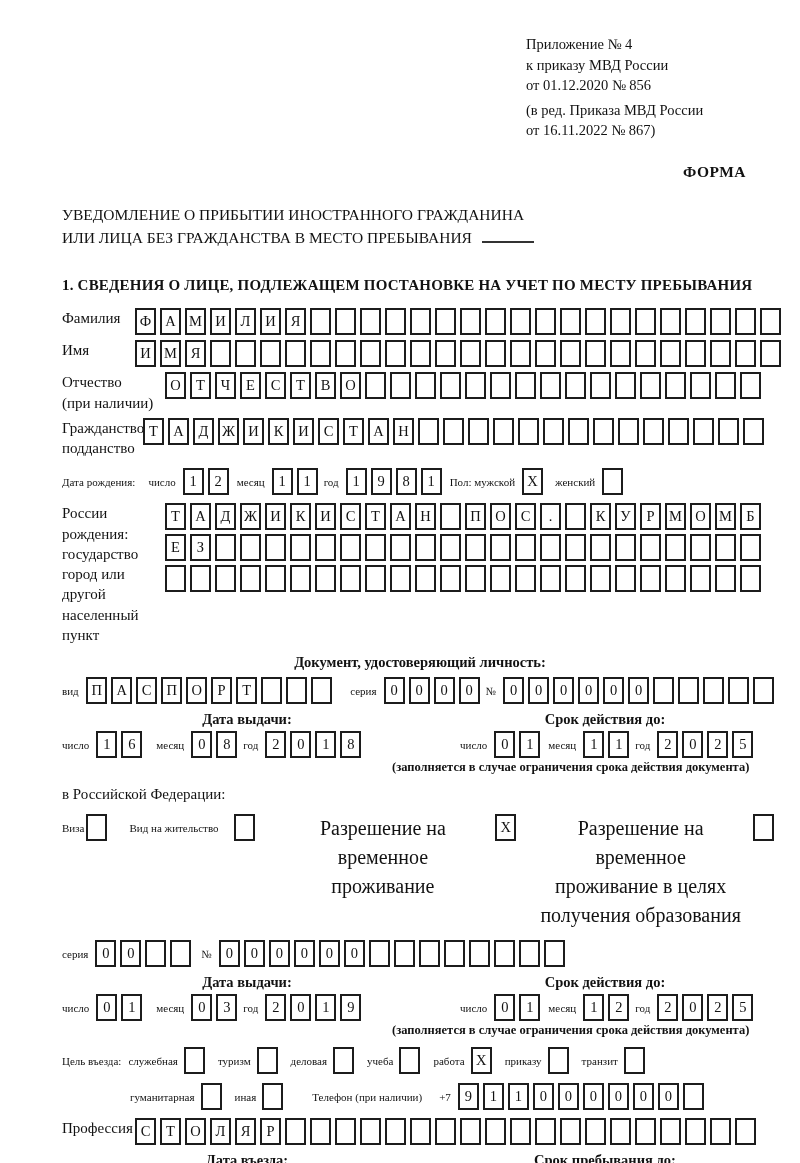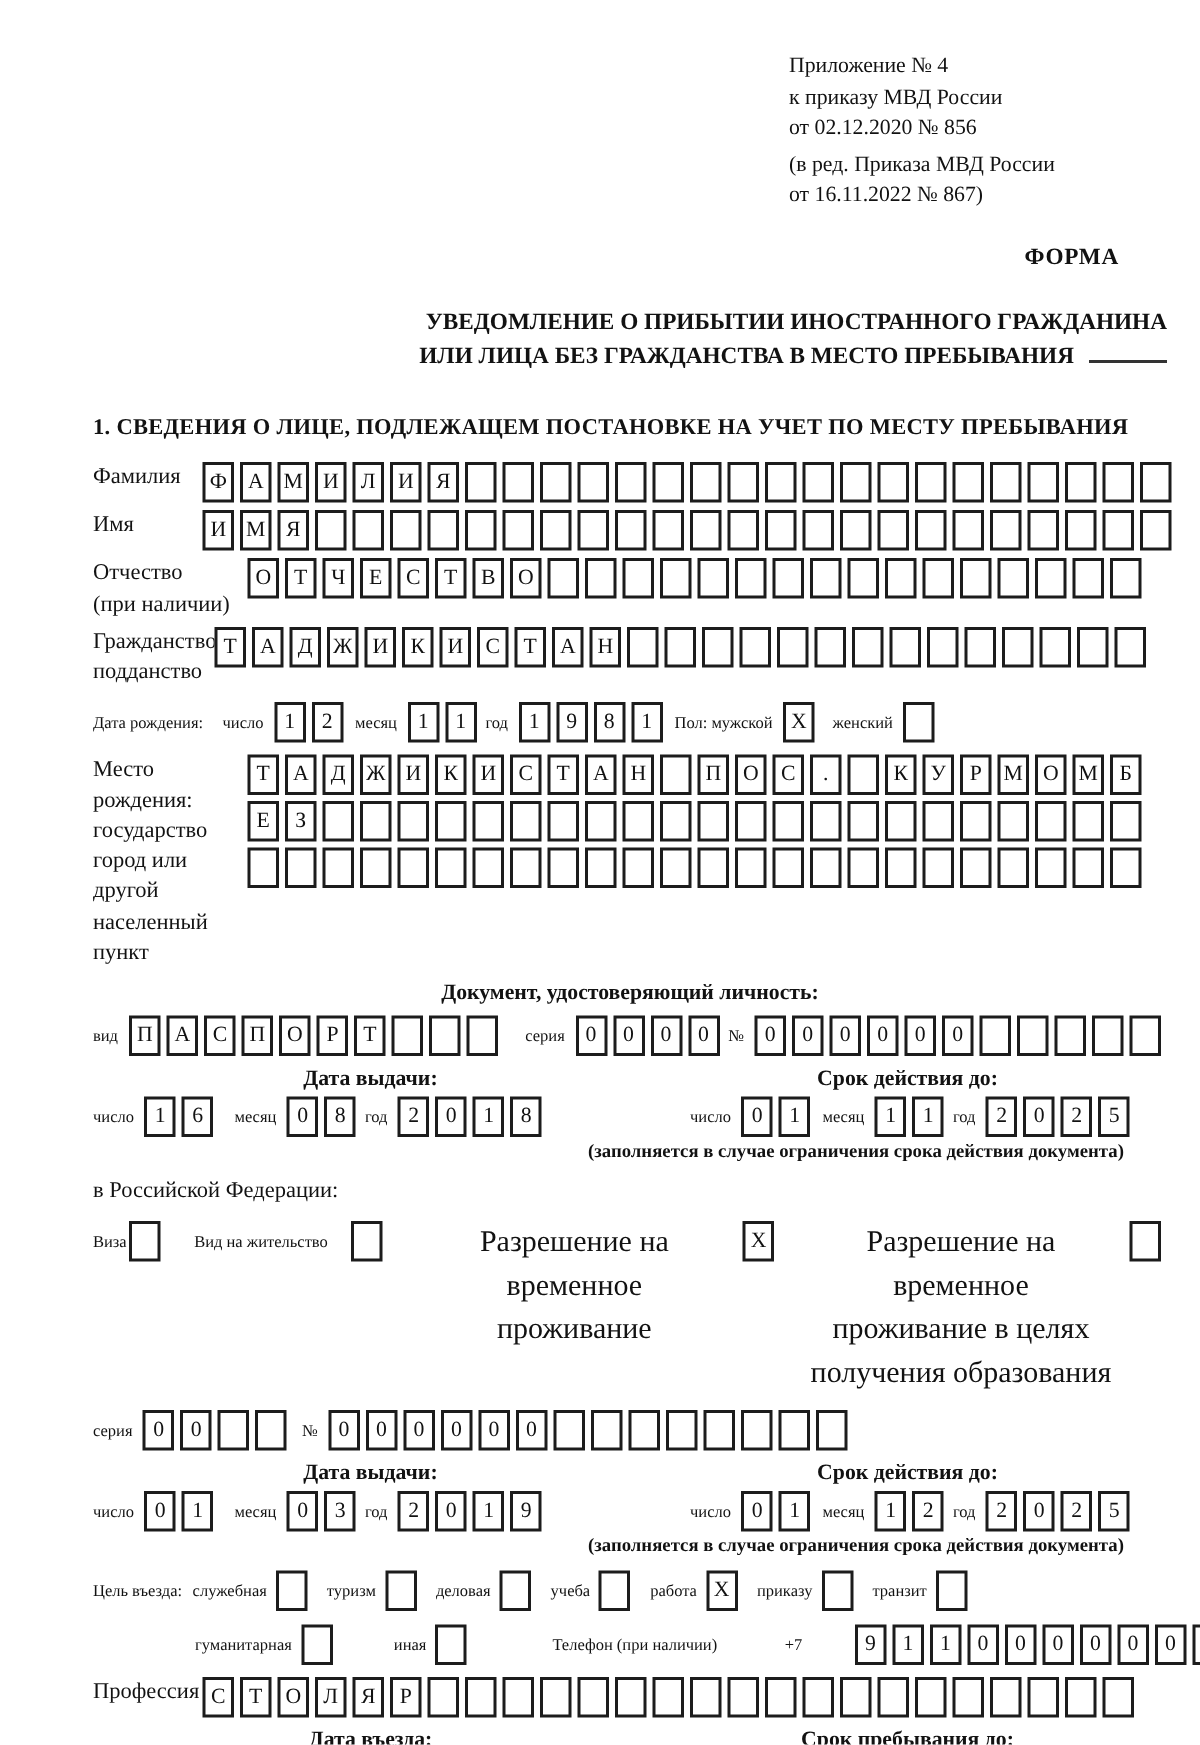--- a/index.html
+++ b/index.html
@@ -4,21 +4,21 @@
 <style>
   html,body{margin:0;padding:0;background:#fff;}
   body{width:800px;height:1163px;font-family:"Liberation Serif","DejaVu Serif",serif;color:#121212;}
   .page{box-sizing:border-box;width:800px;height:1163px;padding:34px 22px 0 62px;overflow:hidden;}
 
   
   .top-right{margin-left:auto;width:252px;font-size:14.5px;line-height:1.42;}
   .top-right .gap{height:4px;}
   .forma{font-weight:bold;font-size:15.5px;text-align:right;padding-right:32px;margin-top:22px;letter-spacing:.5px;}
 
-  .title{margin-top:22px;text-align:right;font-weight:bold;font-size:15.5px;line-height:1.5;}
+  .title{margin-top:22px;text-align:left;font-weight:normal;font-size:15.5px;line-height:1.5;}
   .title .uline{display:inline-block;width:52px;border-bottom:2px solid #333;margin-left:10px;height:13px;}
 
   .sec-heading{margin-top:28px;font-weight:bold;font-size:15px;letter-spacing:.2px;}
 
   
   .cellrow{display:flex;flex-wrap:nowrap;}
   .cell{display:inline-flex;align-items:center;justify-content:center;flex:none;
         width:17px;height:23px;border:2px solid #1c1c1c;margin-right:4px;
         font-size:14.5px;background:#fff;}
   .crow{display:flex;align-items:flex-start;margin-top:5px;}
@@ -54,21 +54,21 @@
   .purpose-row .pair .inline-lbl{margin-right:6px;}
 </style>
 </head>
 <body>
 
 <div class="page">
 
   <div class="top-right">
     <div>Приложение № 4</div>
     <div>к приказу МВД России</div>
-    <div>от 02.12.2020 № 856</div>
+    <div>от 01.12.2020 № 856</div>
     <div class="gap"></div>
     <div>(в ред. Приказа МВД России</div>
     <div>от 16.11.2022 № 867)</div>
   </div>
 
   <div class="forma">ФОРМА</div>
 
   <div class="title">
     <div>УВЕДОМЛЕНИЕ О ПРИБЫТИИ ИНОСТРАННОГО ГРАЖДАНИНА</div>
     <div><span>ИЛИ ЛИЦА БЕЗ ГРАЖДАНСТВА В МЕСТО ПРЕБЫВАНИЯ</span><span class="uline"></span></div>
@@ -231,21 +231,21 @@
         <span class="cell">X</span>
       </span>
     <span class="inline-lbl" style="margin-left:8px;">женский</span>
     <span class="cellrow">
         <span class="cell"></span>
       </span>
   </div>
 
   <div class="crow mt8">
     <div class="lbl lw103">
-      <div>Место рождения:</div>
+      <div>России рождения:</div>
       <div>государство</div>
       <div>город или другой</div>
       <div>населенный пункт</div>
     </div>
     <div class="stack3">
       <div class="cellrow">
           <span class="cell">Т</span>
           <span class="cell">А</span>
           <span class="cell">Д</span>
           <span class="cell">Ж</span>
@@ -566,21 +566,21 @@
         </span>
     </span>
     <span class="pair">
       <span class="inline-lbl">транзит</span>
       <span class="cellrow">
           <span class="cell"></span>
         </span>
     </span>
   </div>
 
-  <div class="purpose-row" style="margin-left:68px;gap:28px;">
+  <div class="purpose-row" style="margin-left:68px;">
     <span class="pair">
       <span class="inline-lbl">гуманитарная</span>
       <span class="cellrow">
           <span class="cell"></span>
         </span>
     </span>
     <span class="pair">
       <span class="inline-lbl">иная</span>
       <span class="cellrow">
           <span class="cell"></span>

